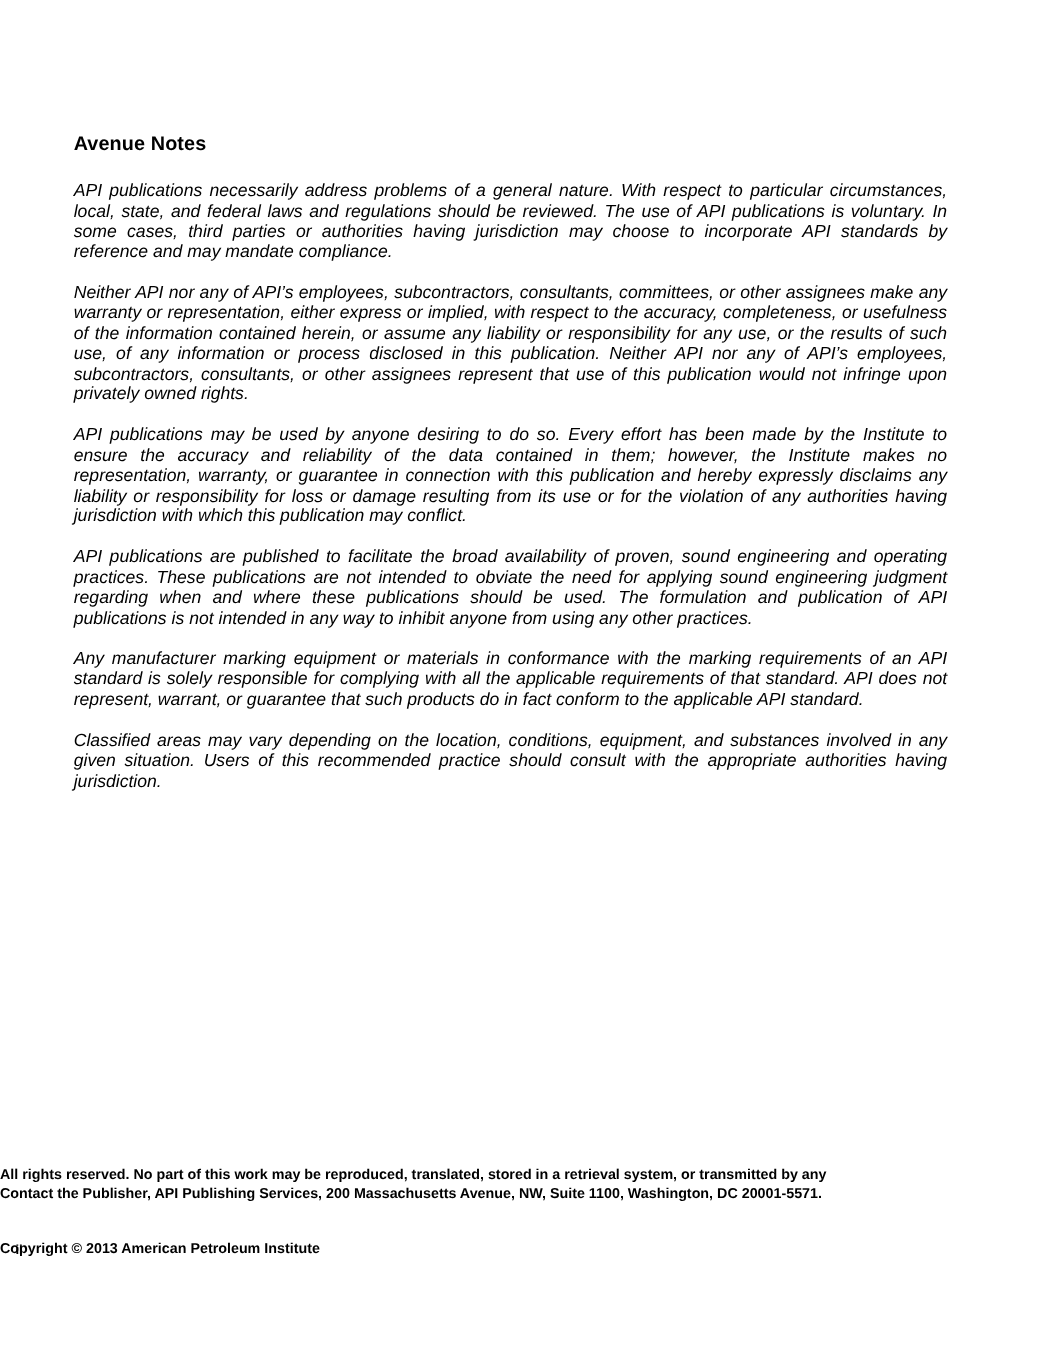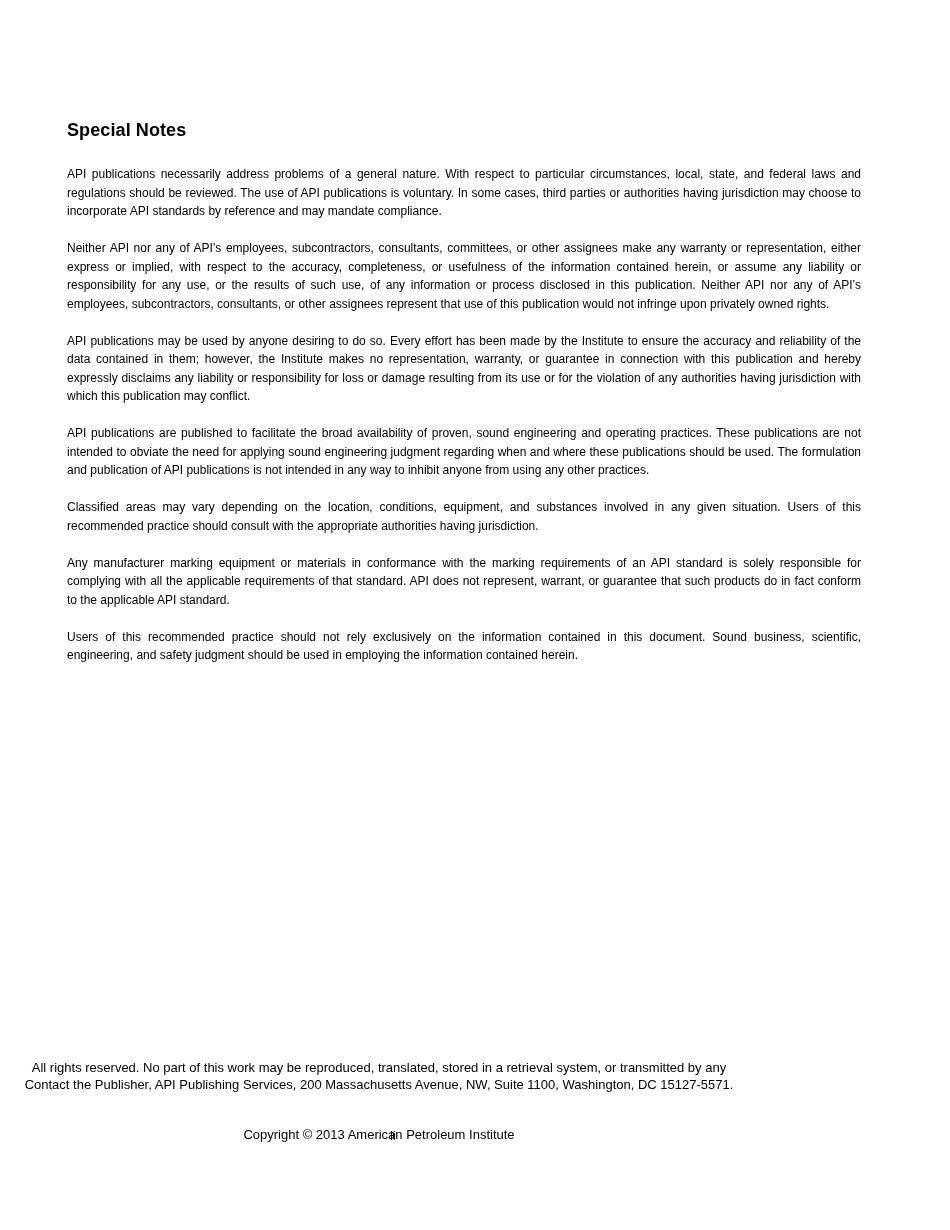--- a/index.html
+++ b/index.html
@@ -34,30 +34,32 @@
       letter-spacing: 0.1px;
     }
     .body-text {
       position: absolute;
       left: 67px;
       top: 165px;
       width: 794px;
     }
     .para {
       margin: 0 0 18.5px 0;
-      font-size: 12px;
+      font-size: 16px;
       line-height: 18.5px;
       text-align: justify;
       text-align-last: left;
+      font-style: italic;
     }
     .footer {
       position: absolute;
       left: 0;
       width: 758px;
-      text-align: center;
+      text-align: left;
+      font-weight: bold;
     }
     .rights {
       top: 1060px;
       font-size: 13px;
       line-height: 16.5px;
     }
     .rights p {
       margin: 0;
     }
     .copyright {
@@ -70,34 +72,33 @@
       font-size: 12px;
       line-height: 14px;
       padding-left: 14px;
     }
   </style>
 </head>
 <body>
 
 <div class="page">
 
-  <h2 class="heading">Special Notes</h2>
+  <h2 class="heading">Avenue Notes</h2>
 
   <div class="body-text">
     <p class="para">API publications necessarily address problems of a general nature. With respect to particular circumstances, local, state, and federal laws and regulations should be reviewed. The use of API publications is voluntary. In some cases, third parties or authorities having jurisdiction may choose to incorporate API standards by reference and may mandate compliance.</p>
     <p class="para">Neither API nor any of API’s employees, subcontractors, consultants, committees, or other assignees make any warranty or representation, either express or implied, with respect to the accuracy, completeness, or usefulness of the information contained herein, or assume any liability or responsibility for any use, or the results of such use, of any information or process disclosed in this publication. Neither API nor any of API’s employees, subcontractors, consultants, or other assignees represent that use of this publication would not infringe upon privately owned rights.</p>
     <p class="para">API publications may be used by anyone desiring to do so. Every effort has been made by the Institute to ensure the accuracy and reliability of the data contained in them; however, the Institute makes no representation, warranty, or guarantee in connection with this publication and hereby expressly disclaims any liability or responsibility for loss or damage resulting from its use or for the violation of any authorities having jurisdiction with which this publication may conflict.</p>
     <p class="para">API publications are published to facilitate the broad availability of proven, sound engineering and operating practices. These publications are not intended to obviate the need for applying sound engineering judgment regarding when and where these publications should be used. The formulation and publication of API publications is not intended in any way to inhibit anyone from using any other practices.</p>
+    <p class="para">Any manufacturer marking equipment or materials in conformance with the marking requirements of an API standard is solely responsible for complying with all the applicable requirements of that standard. API does not represent, warrant, or guarantee that such products do in fact conform to the applicable API standard.</p>
     <p class="para">Classified areas may vary depending on the location, conditions, equipment, and substances involved in any given situation. Users of this recommended practice should consult with the appropriate authorities having jurisdiction.</p>
-    <p class="para">Any manufacturer marking equipment or materials in conformance with the marking requirements of an API standard is solely responsible for complying with all the applicable requirements of that standard. API does not represent, warrant, or guarantee that such products do in fact conform to the applicable API standard.</p>
-    <p class="para">Users of this recommended practice should not rely exclusively on the information contained in this document. Sound business, scientific, engineering, and safety judgment should be used in employing the information contained herein.</p>
   </div>
 
   <div class="footer rights">
     <p>All rights reserved. No part of this work may be reproduced, translated, stored in a retrieval system, or transmitted by any</p>
-    <p>Contact the Publisher, API Publishing Services, 200 Massachusetts Avenue, NW, Suite 1100, Washington, DC 15127-5571.</p>
+    <p>Contact the Publisher, API Publishing Services, 200 Massachusetts Avenue, NW, Suite 1100, Washington, DC 20001-5571.</p>
   </div>
 
   <div class="footer copyright">Copyright © 2013 American Petroleum Institute</div>
 
   <div class="footer page-num">ii</div>
 
 </div>
 
 </body></html>

